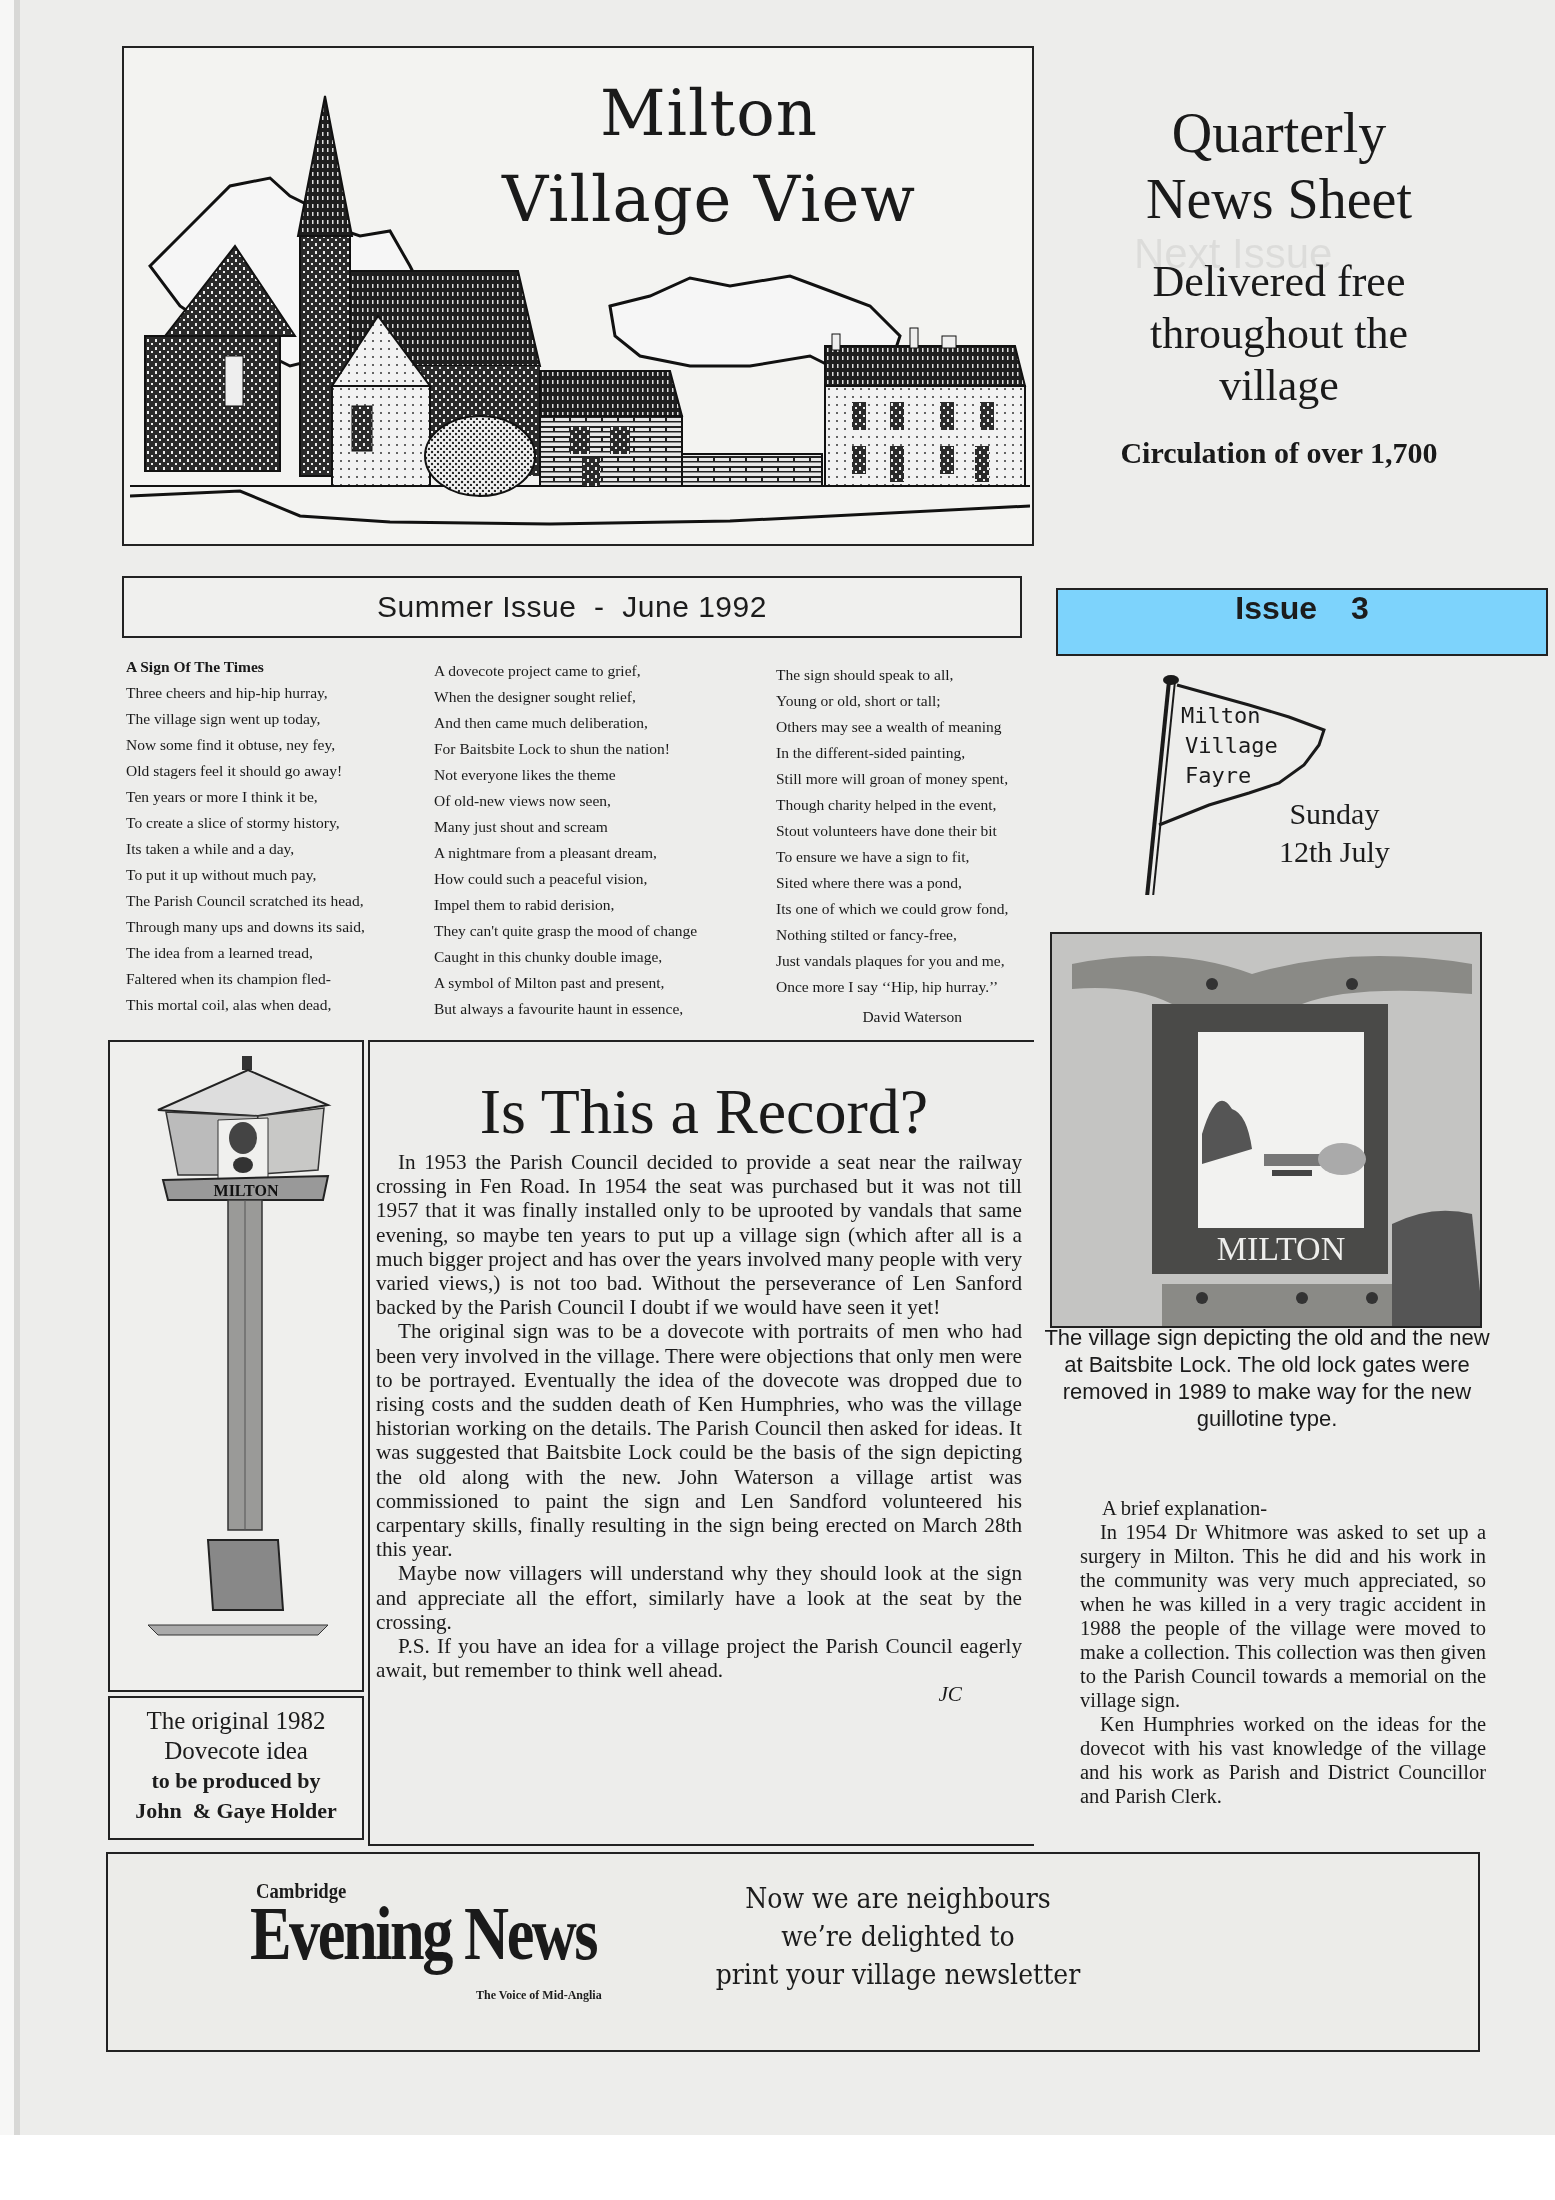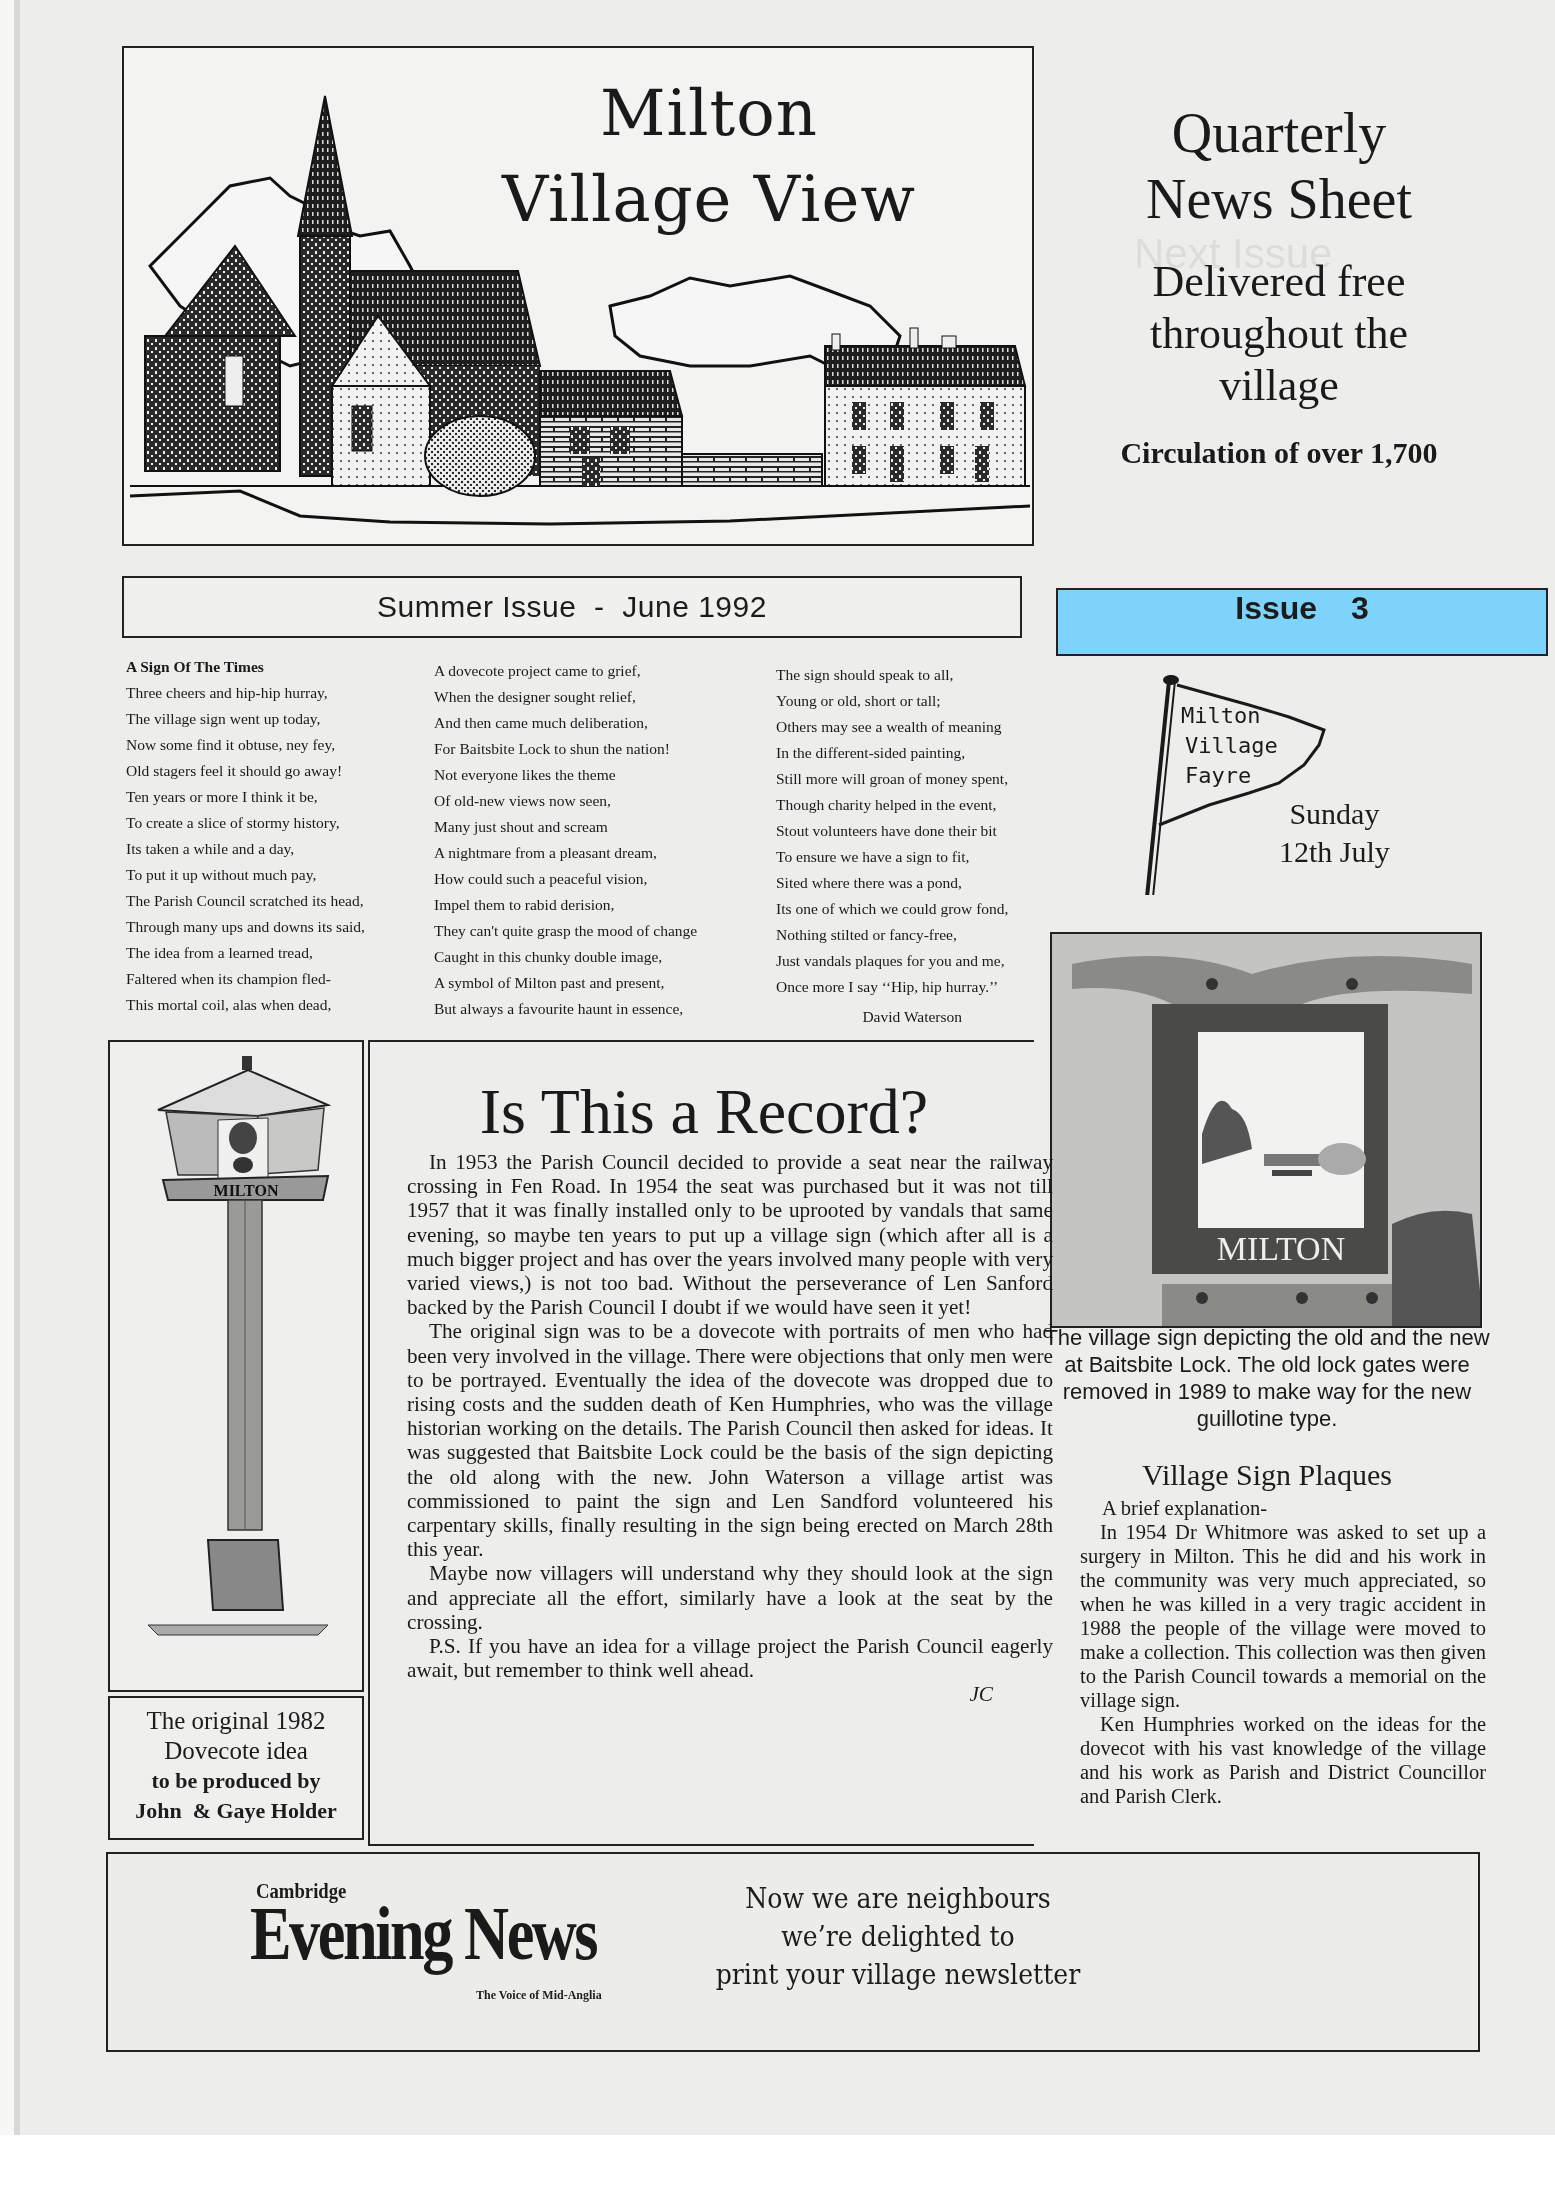--- a/index.html
+++ b/index.html
@@ -66,21 +66,21 @@
   .plaques-body p.noindent { text-indent: 20px; }
 
   
   .hline { position: absolute; height: 2px; background: #222; }
   .vline { position: absolute; width: 2px; background: #222; }
 
   
   .record-title { position: absolute; left: 360px; top: 1072px; width: 660px; text-align: center;
     font-size: 64px; line-height: 80px; color: #1a1a1a; }
   .record-body { position: absolute; left: 362px; top: 1150px; width: 646px; font-size: 21.2px; line-height: 24.2px;
-    text-align: justify; color: #1a1a1a; margin-left: 31px; }
+    text-align: justify; color: #1a1a1a; }
   .record-body p { text-indent: 22px; }
   .record-sig { text-align: right; font-style: italic; padding-right: 60px; }
 
   
   .dovecote-box { left: 94px; top: 1040px; width: 256px; height: 652px; background: #efefed; }
   .dovecote-art { position: absolute; left: 8px; top: 8px; width: 240px; height: 636px; }
   .dove-caption { left: 94px; top: 1696px; width: 256px; height: 144px; background: #efefed;
     text-align: center; padding-top: 8px; }
   .dove-caption .c1 { font-size: 25px; line-height: 30px; }
   .dove-caption .c2 { font-size: 22px; line-height: 30px; font-weight: bold; }
@@ -287,21 +287,20 @@
       <text x="229" y="326" text-anchor="middle" font-family="Liberation Serif, serif" font-size="34" fill="#eeeeec">MILTON</text>
       <rect x="110" y="350" width="240" height="46" fill="#8a8a86"></rect>
       <circle cx="150" cy="364" r="6" fill="#333"></circle>
         <circle cx="250" cy="364" r="6" fill="#333"></circle>
         <circle cx="320" cy="364" r="6" fill="#333"></circle>
       <path d="M340 290 Q380 270 420 280 L432 396 L340 396 Z" fill="#555"></path>
     </svg>
   </div>
   <div class="photo-caption">The village sign depicting the old and the new at Baitsbite Lock. The old lock gates were removed in 1989 to make way for the new guillotine type.</div>
 
-  <div class="plaques-title">Village Sign Plaques</div>
   <div class="plaques-body">
     <p class="noindent" style="text-indent:22px;">A brief explanation-</p>
     <p>In 1954 Dr Whitmore was asked to set up a surgery in Milton. This he did and his work in the community was very much appreciated, so when he was killed in a very tragic accident in 1988 the people of the village were moved to make a collection. This collection was then given to the Parish Council towards a memorial on the village sign.</p>
     <p>Ken Humphries worked on the ideas for the dovecot with his vast knowledge of the village and his work as Parish and District Councillor and Parish Clerk.</p>
   </div>
 
   <div class="hline" style="left:356px; top:1040px; width:664px;"></div>
   <div class="hline" style="left:356px; top:1844px; width:664px;"></div>
   <div class="vline" style="left:354px; top:1040px; height:806px;"></div>
 

